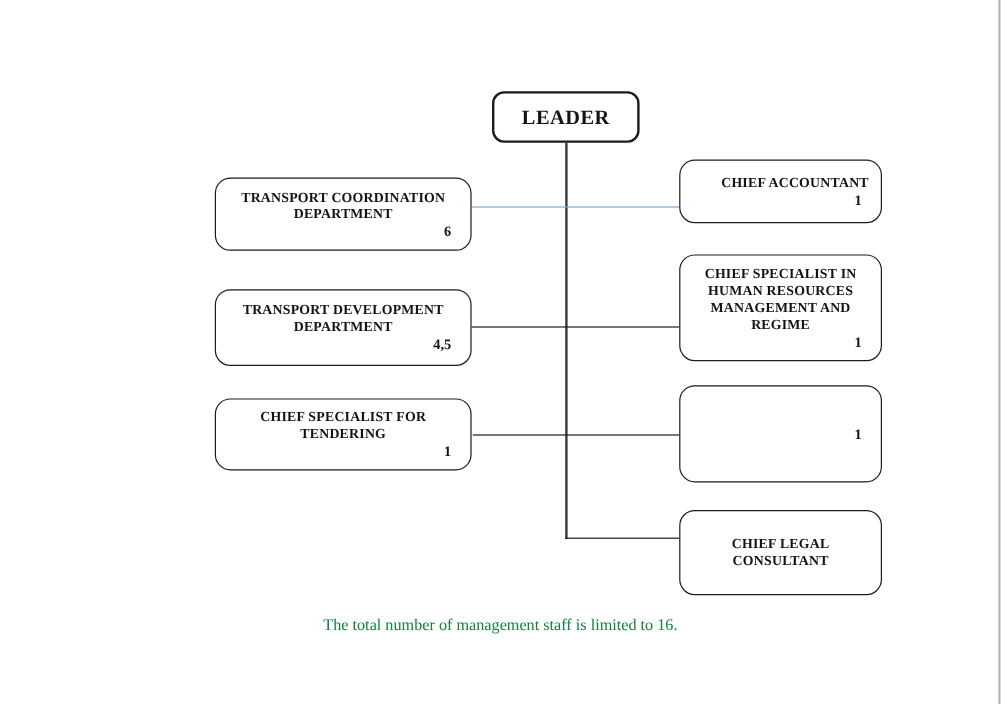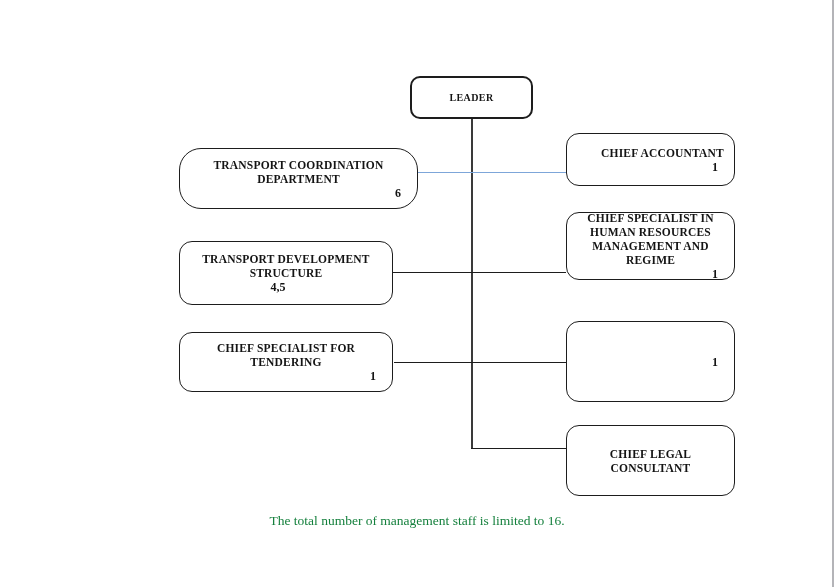--- a/index.html
+++ b/index.html
@@ -23,31 +23,30 @@
     padding:0 10px;letter-spacing:0.2px;
   }
   .box-count{
     font-weight:bold;font-size:12px;line-height:14px;text-align:right;
     padding-right:16px;
   }
   .squiggle{
     text-decoration-style:wavy;
     text-decoration-color:#3a3ae0;text-decoration-thickness:1px;
     text-underline-offset:3px;
-    text-align:center;
   }
   .leader{
     left:410px;top:76px;width:123px;height:43px;border-width:2px;border-radius:10px;
   }
-  .leader .box-title{font-size:10px;letter-spacing:0.4px;text-align:center;}
-  .box-a{left:179px;top:148px;width:239px;height:61px;border-radius:22px;}
+  .leader .box-title{font-size:17px;letter-spacing:0.4px;text-align:center;}
+  .box-a{left:179px;top:148px;width:214px;height:61px;}
   .box-b{left:179px;top:241px;width:214px;height:64px;}
   .box-c{left:179px;top:332px;width:214px;height:60px;}
   .box-d{left:566px;top:133px;width:169px;height:53px;align-items:flex-end;}
-  .box-e{left:566px;top:212px;width:169px;height:68px;justify-content:center;}
+  .box-e{left:566px;top:212px;width:169px;height:89px;justify-content:center;}
   .box-f{left:566px;top:321px;width:169px;height:81px;}
   .box-g{left:566px;top:425px;width:169px;height:71px;}
   .line{position:absolute;}
   .v-trunk{left:471px;top:119px;width:2px;height:330px;background:#3a3a3a;}
   .h-blue{left:393px;top:172px;width:173px;height:1px;background:#7da6d9;}
   .h-2{left:393px;top:272px;width:173px;height:1.3px;background:#1d1d1d;}
   .h-3{left:394px;top:362px;width:172px;height:1.3px;background:#1d1d1d;}
   .h-4{left:471px;top:448px;width:95px;height:1.3px;background:#1d1d1d;}
   .note{
     position:absolute;left:0;width:834px;text-align:center;
@@ -70,21 +69,21 @@
 
   <div class="box leader">
     <div class="box-title">LEADER</div>
   </div>
 
   <div class="box box-a">
     <div class="box-title">TRANSPORT COORDINATION DEPARTMENT</div>
     <div class="box-count">6</div>
   </div>
   <div class="box box-b">
-    <div class="box-title">TRANSPORT DEVELOPMENT STRUCTURE</div>
+    <div class="box-title">TRANSPORT DEVELOPMENT DEPARTMENT</div>
     <div class="box-count squiggle">4,5</div>
   </div>
   <div class="box box-c">
     <div class="box-title">CHIEF SPECIALIST FOR TENDERING</div>
     <div class="box-count">1</div>
   </div>
 
   <div class="box box-d">
     <div class="box-title">CHIEF ACCOUNTANT</div>
     <div class="box-count">1</div>

